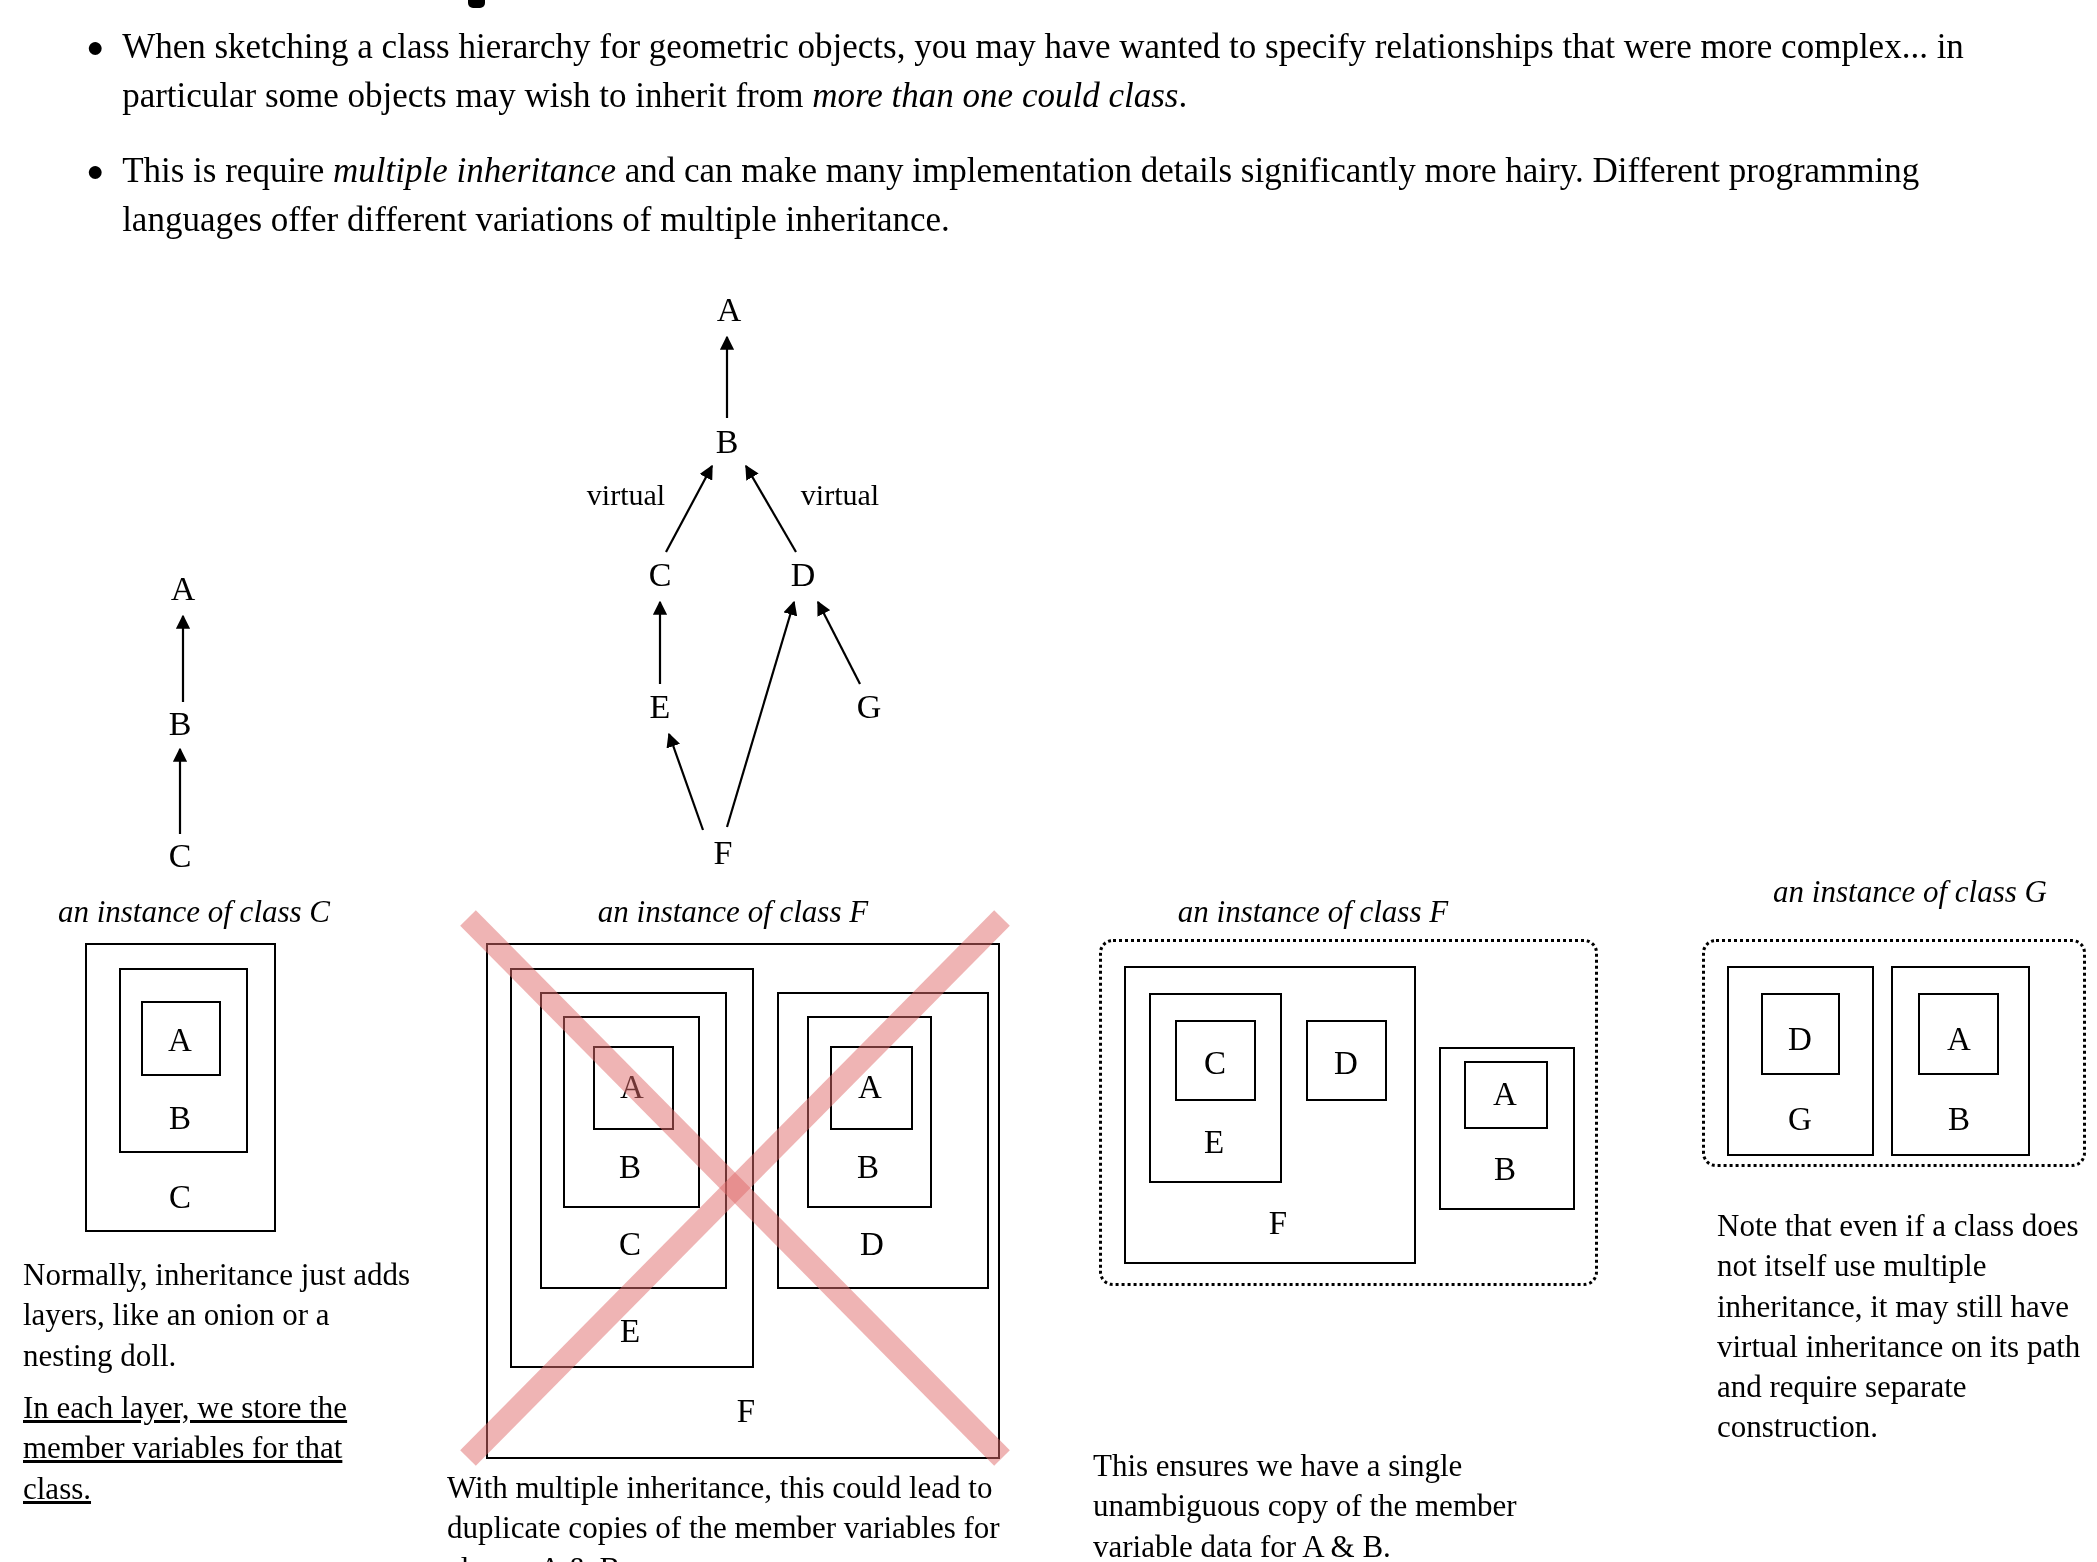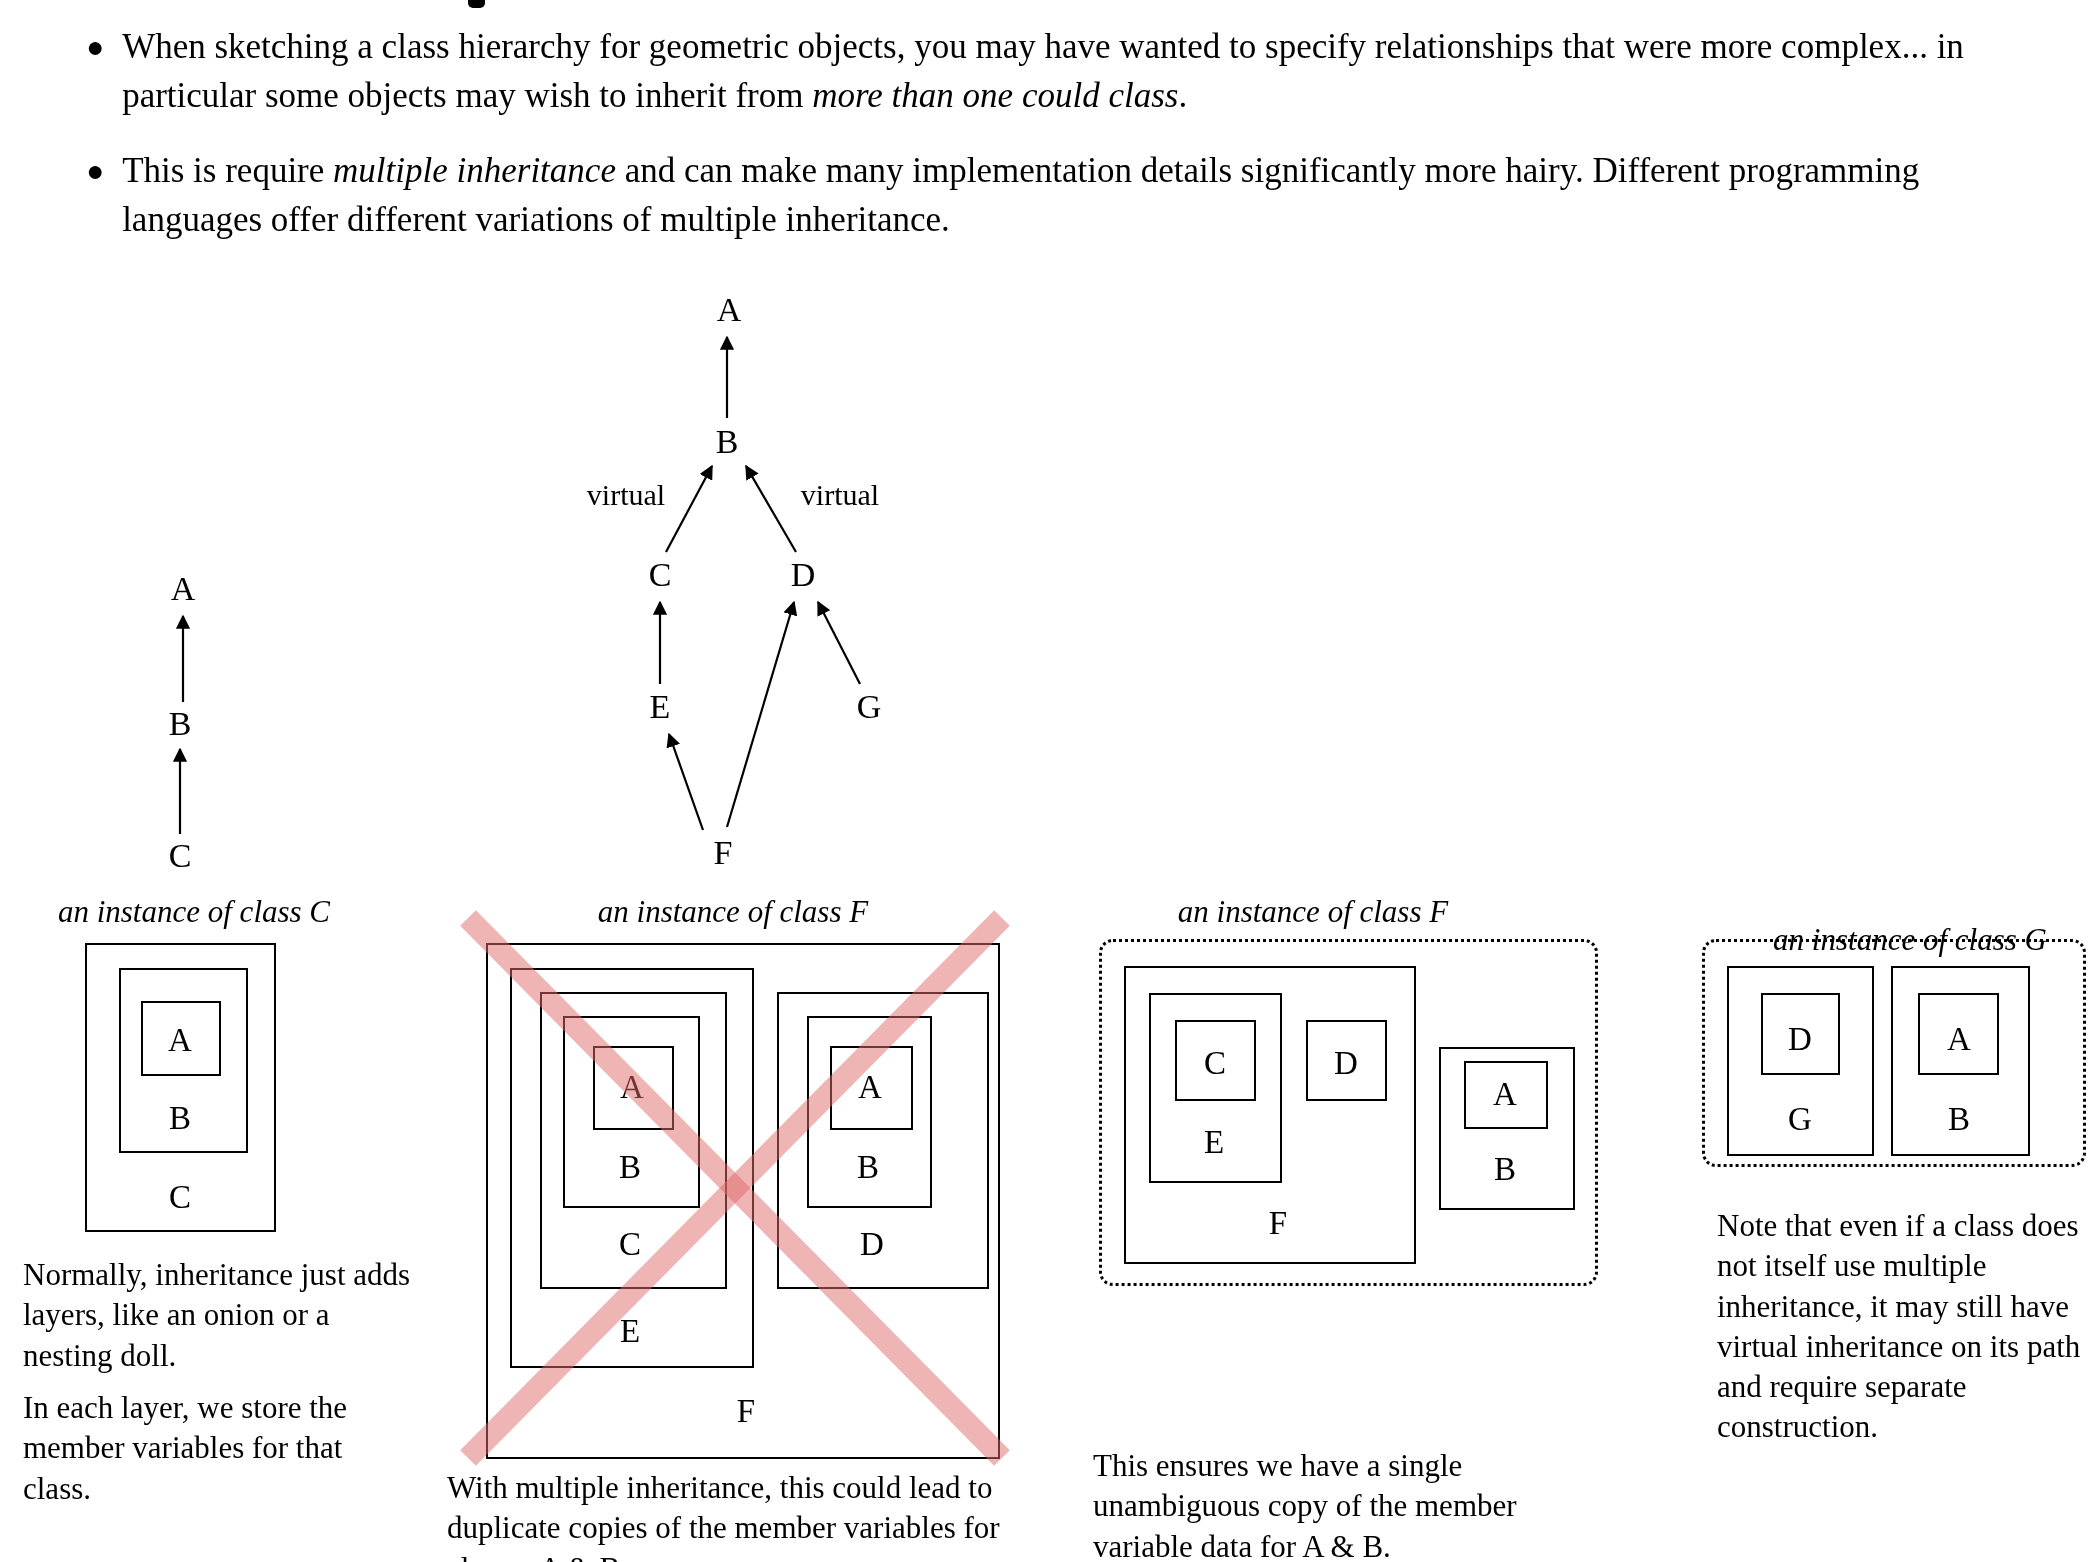--- a/index.html
+++ b/index.html
@@ -85,21 +85,21 @@
 
     <line x1="703" y1="560" x2="669" y2="464" marker-end="url(#ah)"></line>
     <line x1="727" y1="557" x2="794" y2="332" marker-end="url(#ah)"></line>
 
     <text x="723" y="594">F</text>
   </svg>
 
   <div class="pcap" style="left:194px; top:894px;text-align:right;">an instance of class C</div>
   <div class="pcap" style="left:733px; top:894px;">an instance of class F</div>
   <div class="pcap" style="left:1313px; top:894px;">an instance of class F</div>
-  <div class="pcap" style="left:1910px; top:922px;">an instance of class G</div>
+  <div class="pcap" style="left:1910px; top:874px;">an instance of class G</div>
 
   <div class="box" style="left:85px; top:943px; width:191px; height:289px;">
     <div class="box" style="left:32px; top:23px; width:129px; height:185px;"></div>
     <div class="box" style="left:54px; top:56px; width:80px; height:75px;"></div>
     <span class="klabel" style="left:93px; top:95px;">A</span>
     <span class="klabel" style="left:93px; top:173px;">B</span>
     <span class="klabel" style="left:93px; top:252px;">C</span>
   </div>
 
   <div class="box" style="left:486px; top:943px; width:514px; height:516px;">
@@ -147,21 +147,21 @@
     <div class="box" style="left:56px;  top:51px; width:79px;  height:82px;"></div>
     <span class="klabel" style="left:95px;  top:97px;">D</span>
     <span class="klabel" style="left:95px;  top:177px;">G</span>
     <div class="box" style="left:186px; top:24px; width:139px; height:190px;"></div>
     <div class="box" style="left:213px; top:51px; width:81px;  height:82px;"></div>
     <span class="klabel" style="left:254px; top:97px;">A</span>
     <span class="klabel" style="left:254px; top:177px;">B</span>
   </div>
 
   <div class="note" style="left:23px; top:1255px; width:392px;">Normally, inheritance just adds layers, like an onion or a nesting doll.</div>
-  <div class="note" style="left:23px; top:1388px; width:340px;">In each layer, we store the member variables for that class.</div>
+  <div class="note" style="left:23px; top:1388px; width:340px;text-decoration:underline;">In each layer, we store the member variables for that class.</div>
 
   <div class="note" style="left:447px; top:1468px; width:640px;">With multiple inheritance, this could lead to duplicate copies of the member variables for classes A &amp; B.</div>
 
   <div class="note" style="left:1093px; top:1446px; width:500px;">This ensures we have a single unambiguous copy of the member variable data for A &amp; B.</div>
 
   <div class="note" style="left:1717px; top:1206px; width:392px;">Note that even if a class does not itself use multiple inheritance, it may still have virtual inheritance on its path and require separate construction.</div>
 
 </div>
 
 </body></html>

